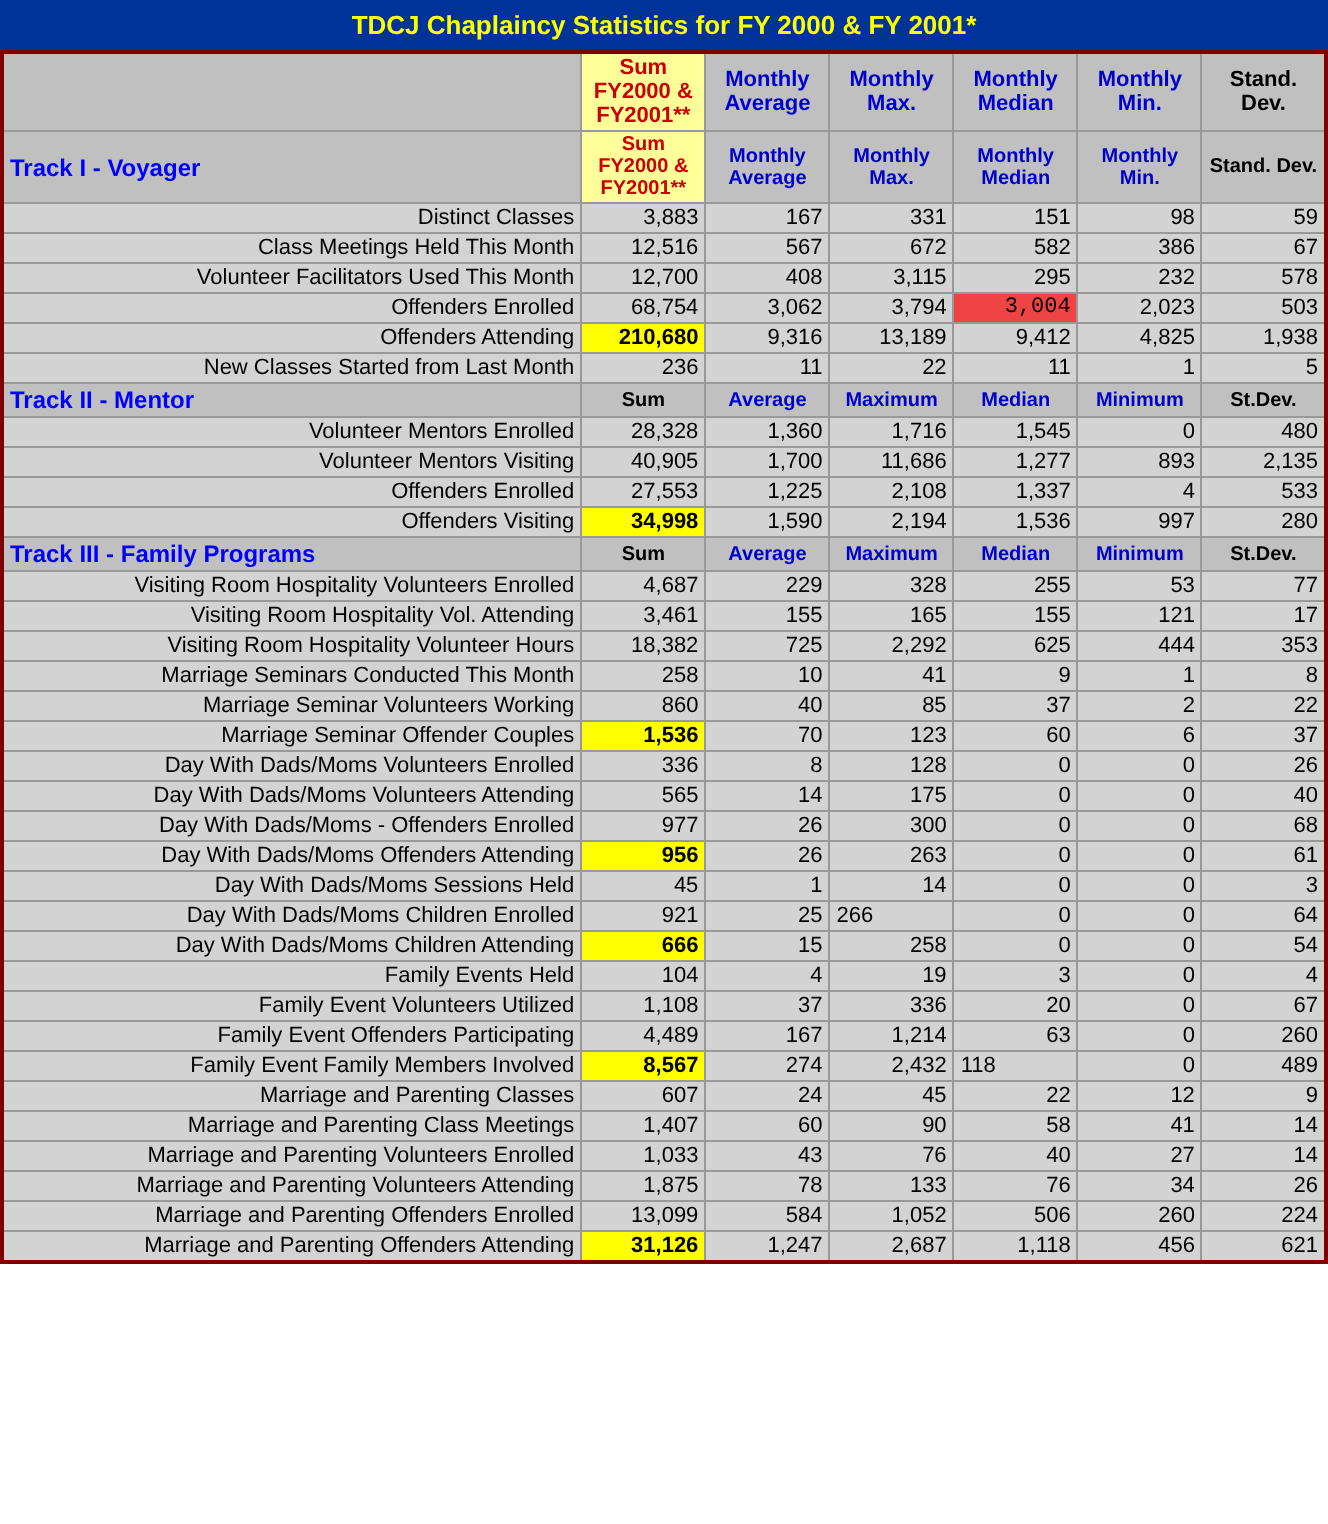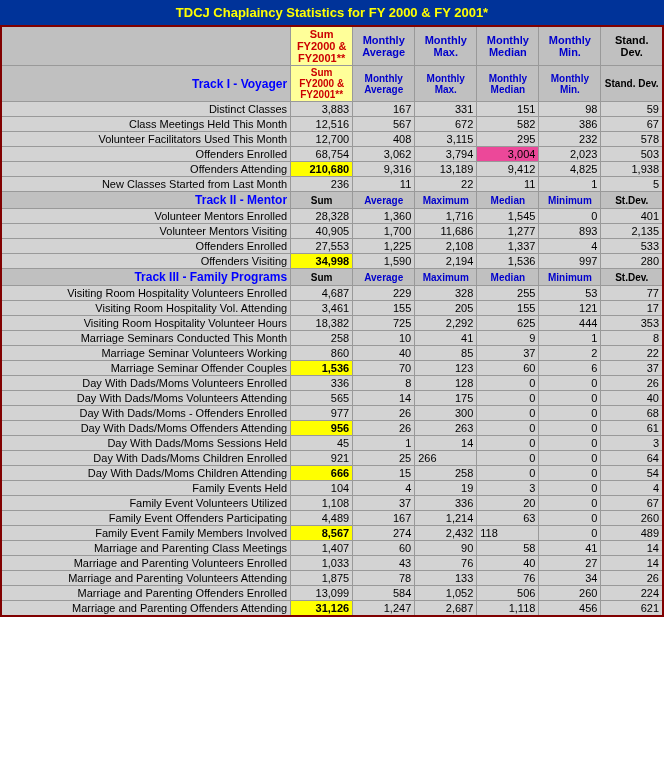--- a/index.html
+++ b/index.html
@@ -37,21 +37,20 @@
     .header-row th.monthly-col {
       background: #c0c0c0;
       color: #0000cc;
       font-weight: bold;
     }
     .track-header td {
       color: #0000ff;
       font-weight: bold;
       font-size: 12px;
       background: #c0c0c0;
-      text-align: right;
     }
     .data-row td {
       text-align: right;
       background: #d3d3d3;
     }
     .data-row td.label-cell {
       text-align: right;
       background: #d3d3d3;
       font-weight: normal;
     }
@@ -108,21 +107,21 @@
           <td style="text-align: right; background: rgb(211, 211, 211);">3,115</td>
           <td style="text-align: right; background: rgb(211, 211, 211);">295</td>
           <td style="text-align: right; background: rgb(211, 211, 211);">232</td>
           <td style="text-align: right; background: rgb(211, 211, 211);">578</td>
         </tr>
         <tr class="data-row">
           <td class="label-cell" style="text-align: right; background: rgb(211, 211, 211);">Offenders Enrolled</td>
           <td style="text-align: right; background: rgb(211, 211, 211);">68,754</td>
           <td style="text-align: right; background: rgb(211, 211, 211);">3,062</td>
           <td style="text-align: right; background: rgb(211, 211, 211);">3,794</td>
-          <td style="text-align: right; background: #ec4899;">3,004</td>
+          <td style="text-align: right; background: #ef4444; font-family: Liberation Mono, monospace;">3,004</td>
           <td style="text-align: right; background: rgb(211, 211, 211);">2,023</td>
           <td style="text-align: right; background: rgb(211, 211, 211);">503</td>
         </tr>
         <tr class="data-row">
           <td class="label-cell" style="text-align: right; background: rgb(211, 211, 211);">Offenders Attending</td>
           <td style="text-align: right; background: rgb(255, 255, 0); font-weight: bold;">210,680</td>
           <td style="text-align: right; background: rgb(211, 211, 211);">9,316</td>
           <td style="text-align: right; background: rgb(211, 211, 211);">13,189</td>
           <td style="text-align: right; background: rgb(211, 211, 211);">9,412</td>
           <td style="text-align: right; background: rgb(211, 211, 211);">4,825</td>
@@ -146,21 +145,21 @@
           <td style="background: rgb(192, 192, 192); color: rgb(0, 0, 204); font-weight: bold; text-align: center; font-size: 10px;">Minimum</td>
           <td style="background: rgb(192, 192, 192); color: rgb(0, 0, 0); font-weight: bold; text-align: center; font-size: 10px;">St.Dev.</td>
         </tr>
         <tr class="data-row">
           <td class="label-cell" style="text-align: right; background: rgb(211, 211, 211);">Volunteer Mentors Enrolled</td>
           <td style="text-align: right; background: rgb(211, 211, 211);">28,328</td>
           <td style="text-align: right; background: rgb(211, 211, 211);">1,360</td>
           <td style="text-align: right; background: rgb(211, 211, 211);">1,716</td>
           <td style="text-align: right; background: rgb(211, 211, 211);">1,545</td>
           <td style="text-align: right; background: rgb(211, 211, 211);">0</td>
-          <td style="text-align: right; background: rgb(211, 211, 211);">401</td>
+          <td style="text-align: right; background: rgb(211, 211, 211);">480</td>
         </tr>
         <tr class="data-row">
           <td class="label-cell" style="text-align: right; background: rgb(211, 211, 211);">Volunteer Mentors Visiting</td>
           <td style="text-align: right; background: rgb(211, 211, 211);">40,905</td>
           <td style="text-align: right; background: rgb(211, 211, 211);">1,700</td>
           <td style="text-align: right; background: rgb(211, 211, 211);">11,686</td>
           <td style="text-align: right; background: rgb(211, 211, 211);">1,277</td>
           <td style="text-align: right; background: rgb(211, 211, 211);">893</td>
           <td style="text-align: right; background: rgb(211, 211, 211);">2,135</td>
         </tr>
@@ -197,21 +196,21 @@
           <td style="text-align: right; background: rgb(211, 211, 211);">229</td>
           <td style="text-align: right; background: rgb(211, 211, 211);">328</td>
           <td style="text-align: right; background: rgb(211, 211, 211);">255</td>
           <td style="text-align: right; background: rgb(211, 211, 211);">53</td>
           <td style="text-align: right; background: rgb(211, 211, 211);">77</td>
         </tr>
         <tr class="data-row">
           <td class="label-cell" style="text-align: right; background: rgb(211, 211, 211);">Visiting Room Hospitality Vol. Attending</td>
           <td style="text-align: right; background: rgb(211, 211, 211);">3,461</td>
           <td style="text-align: right; background: rgb(211, 211, 211);">155</td>
-          <td style="text-align: right; background: rgb(211, 211, 211);">205</td>
+          <td style="text-align: right; background: rgb(211, 211, 211);">165</td>
           <td style="text-align: right; background: rgb(211, 211, 211);">155</td>
           <td style="text-align: right; background: rgb(211, 211, 211);">121</td>
           <td style="text-align: right; background: rgb(211, 211, 211);">17</td>
         </tr>
         <tr class="data-row">
           <td class="label-cell" style="text-align: right; background: rgb(211, 211, 211);">Visiting Room Hospitality Volunteer Hours</td>
           <td style="text-align: right; background: rgb(211, 211, 211);">18,382</td>
           <td style="text-align: right; background: rgb(211, 211, 211);">725</td>
           <td style="text-align: right; background: rgb(211, 211, 211);">2,292</td>
           <td style="text-align: right; background: rgb(211, 211, 211);">625</td>
@@ -338,20 +337,29 @@
         <tr class="data-row">
           <td class="label-cell" style="text-align: right; background: rgb(211, 211, 211);">Family Event Family Members Involved</td>
           <td style="text-align: right; background: rgb(255, 255, 0); font-weight: bold;">8,567</td>
           <td style="text-align: right; background: rgb(211, 211, 211);">274</td>
           <td style="text-align: right; background: rgb(211, 211, 211);">2,432</td>
           <td style="text-align: left; background: rgb(211, 211, 211);">118</td>
           <td style="text-align: right; background: rgb(211, 211, 211);">0</td>
           <td style="text-align: right; background: rgb(211, 211, 211);">489</td>
         </tr>
         <tr class="data-row">
+          <td class="label-cell" style="text-align: right; background: rgb(211, 211, 211);">Marriage and Parenting Classes</td>
+          <td style="text-align: right; background: rgb(211, 211, 211);">607</td>
+          <td style="text-align: right; background: rgb(211, 211, 211);">24</td>
+          <td style="text-align: right; background: rgb(211, 211, 211);">45</td>
+          <td style="text-align: right; background: rgb(211, 211, 211);">22</td>
+          <td style="text-align: right; background: rgb(211, 211, 211);">12</td>
+          <td style="text-align: right; background: rgb(211, 211, 211);">9</td>
+        </tr>
+        <tr class="data-row">
           <td class="label-cell" style="text-align: right; background: rgb(211, 211, 211);">Marriage and Parenting Class Meetings</td>
           <td style="text-align: right; background: rgb(211, 211, 211);">1,407</td>
           <td style="text-align: right; background: rgb(211, 211, 211);">60</td>
           <td style="text-align: right; background: rgb(211, 211, 211);">90</td>
           <td style="text-align: right; background: rgb(211, 211, 211);">58</td>
           <td style="text-align: right; background: rgb(211, 211, 211);">41</td>
           <td style="text-align: right; background: rgb(211, 211, 211);">14</td>
         </tr>
         <tr class="data-row">
           <td class="label-cell" style="text-align: right; background: rgb(211, 211, 211);">Marriage and Parenting Volunteers Enrolled</td>

